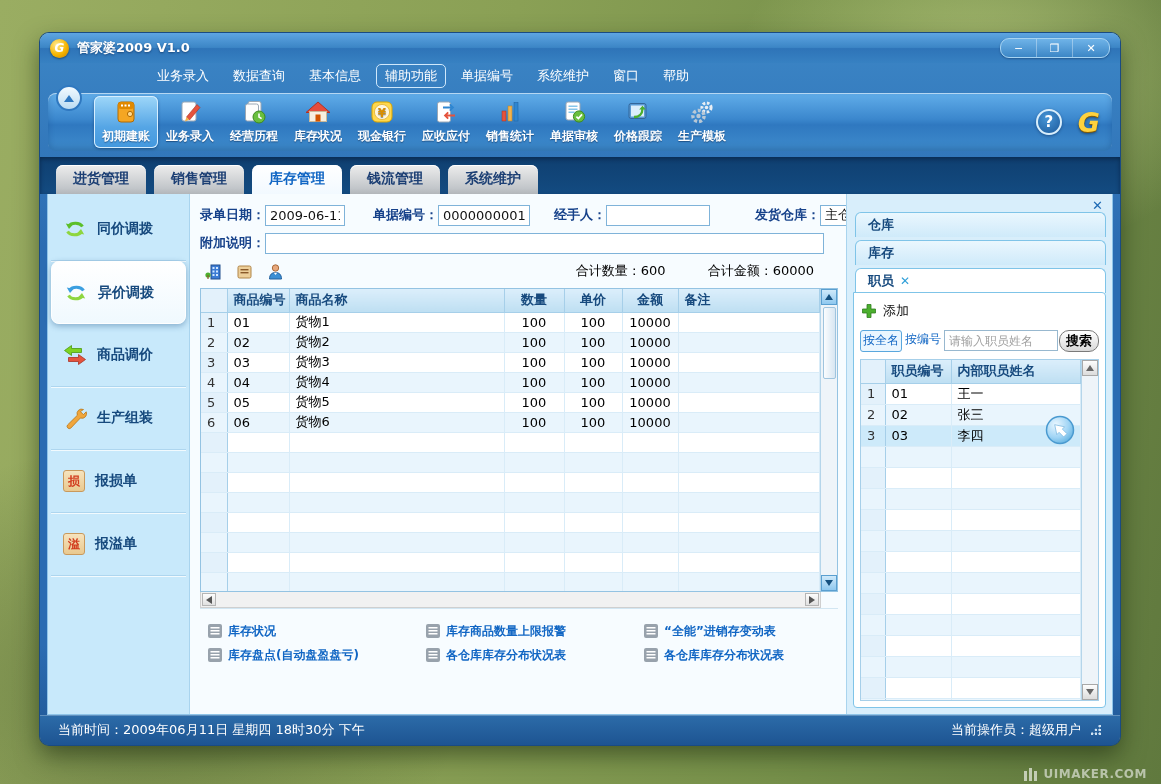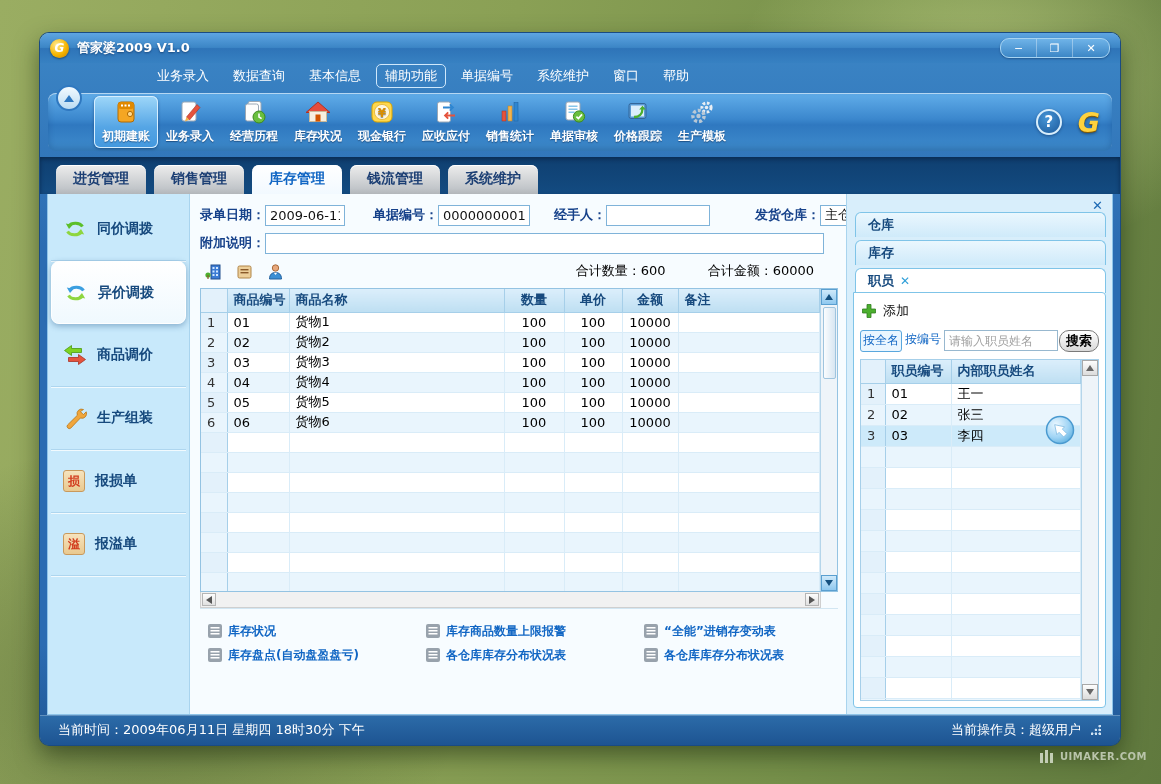--- a/index.html
+++ b/index.html
@@ -163,22 +163,22 @@
   .status-right{ display:flex; align-items:center; gap:10px;}
   .grip{ width:11px; height:11px;
     background:
       radial-gradient(circle at 80% 80%, #cfe2f2 1.2px, transparent 1.6px),
       radial-gradient(circle at 80% 45%, #cfe2f2 1.2px, transparent 1.6px),
       radial-gradient(circle at 45% 80%, #cfe2f2 1.2px, transparent 1.6px),
       radial-gradient(circle at 80% 10%, #cfe2f2 1.2px, transparent 1.6px),
       radial-gradient(circle at 10% 80%, #cfe2f2 1.2px, transparent 1.6px),
       radial-gradient(circle at 45% 45%, #cfe2f2 1.2px, transparent 1.6px);}
   
-  .watermark{ position:absolute; right:14px; top:750px; display:flex; gap:7px; align-items:center;
-    color:#b9c4aa; font-size:10px; font-weight:bold; letter-spacing:.5px;}
+  .watermark{ position:absolute; right:14px; top:767px; display:flex; gap:7px; align-items:center;
+    color:#b9c4aa; font-size:12px; font-weight:bold; letter-spacing:.5px;}
   .wm-icon{ display:flex; gap:2px; align-items:flex-end;}
   .wm-icon i{ display:block; width:3px; background:#c3cdb4;}
 </style>
 </head>
 <body>
 
 <div class="window">
 
   <div class="titlebar">
     <span class="title-logo">G</span>

